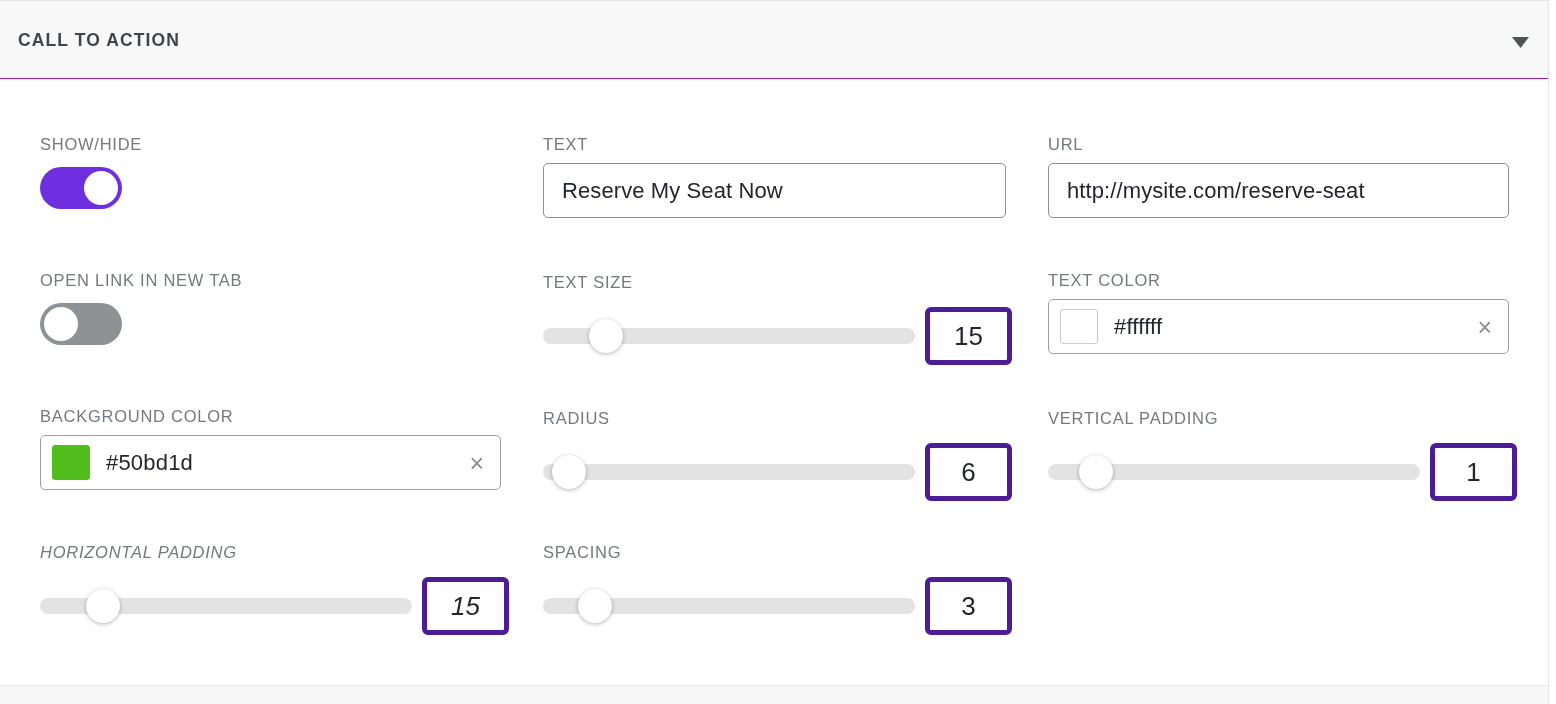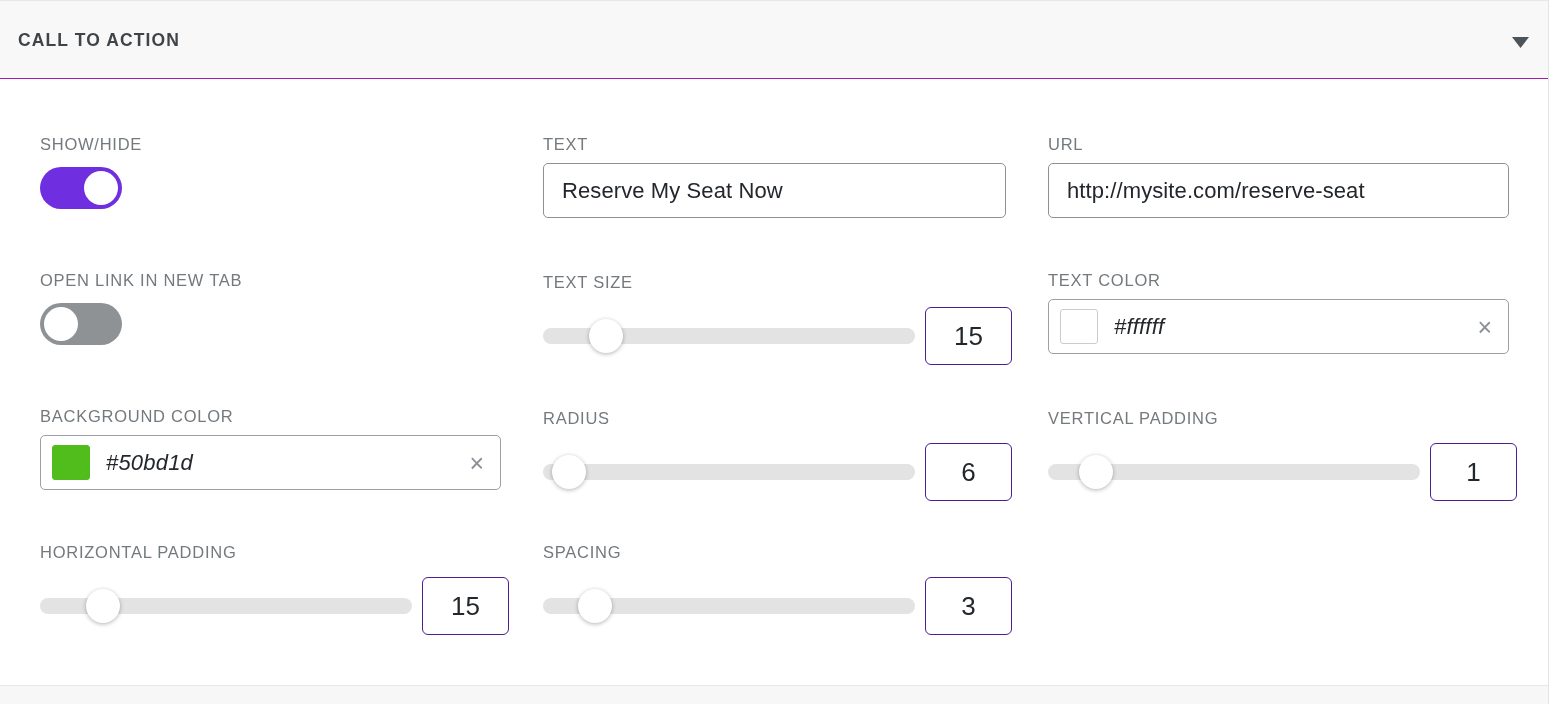--- a/index.html
+++ b/index.html
@@ -167,21 +167,20 @@
     height: 33px;
     border-radius: 3px;
     border: 1px solid #c9ccd0;
     flex: 0 0 auto;
   }
   .color-hex {
     margin-left: 16px;
     font-size: 22px;
     color: #23272b;
     letter-spacing: 0.2px;
-    font-style: italic;
   }
   .color-clear {
     position: absolute;
     right: 16px;
     top: 50%;
     transform: translateY(-50%);
     font-size: 25px;
     line-height: 1;
     color: #8b9096;
     cursor: pointer;
@@ -210,21 +209,21 @@
     margin-left: -17px;
     margin-top: -17px;
     border-radius: 50%;
     background: #ffffff;
     box-shadow: 0 1px 4px rgba(0,0,0,0.30);
   }
   .num-box {
     margin-left: 10px;
     width: 87px;
     height: 58px;
-    border: 1px solid #4c1d95;
+    border: 5px solid #4c1d95;
     border-radius: 6px;
     background: #ffffff;
     display: flex;
     align-items: center;
     justify-content: center;
     font-size: 26px;
     color: #23272b;
     box-sizing: border-box;
     flex: 0 0 auto;
     cursor: text;
@@ -311,21 +310,21 @@
     <div class="field" style="left:1048px; top:330px;">
       <div class="field-label">VERTICAL PADDING</div>
       <div class="slider-row">
         <div class="slider" style="width:372px;">
           <div class="thumb" style="left:13%"></div>
         </div>
         <div class="num-box">1</div>
       </div>
     </div>
 
-    <div class="field" style="left:40px; top:464px;">
+    <div class="field" style="left:40px; top:464px;font-style:italic;">
       <div class="field-label">HORIZONTAL PADDING</div>
       <div class="slider-row">
         <div class="slider" style="width:372px;">
           <div class="thumb" style="left:17%"></div>
         </div>
         <div class="num-box">15</div>
       </div>
     </div>
 
     <div class="field" style="left:543px; top:464px;">

